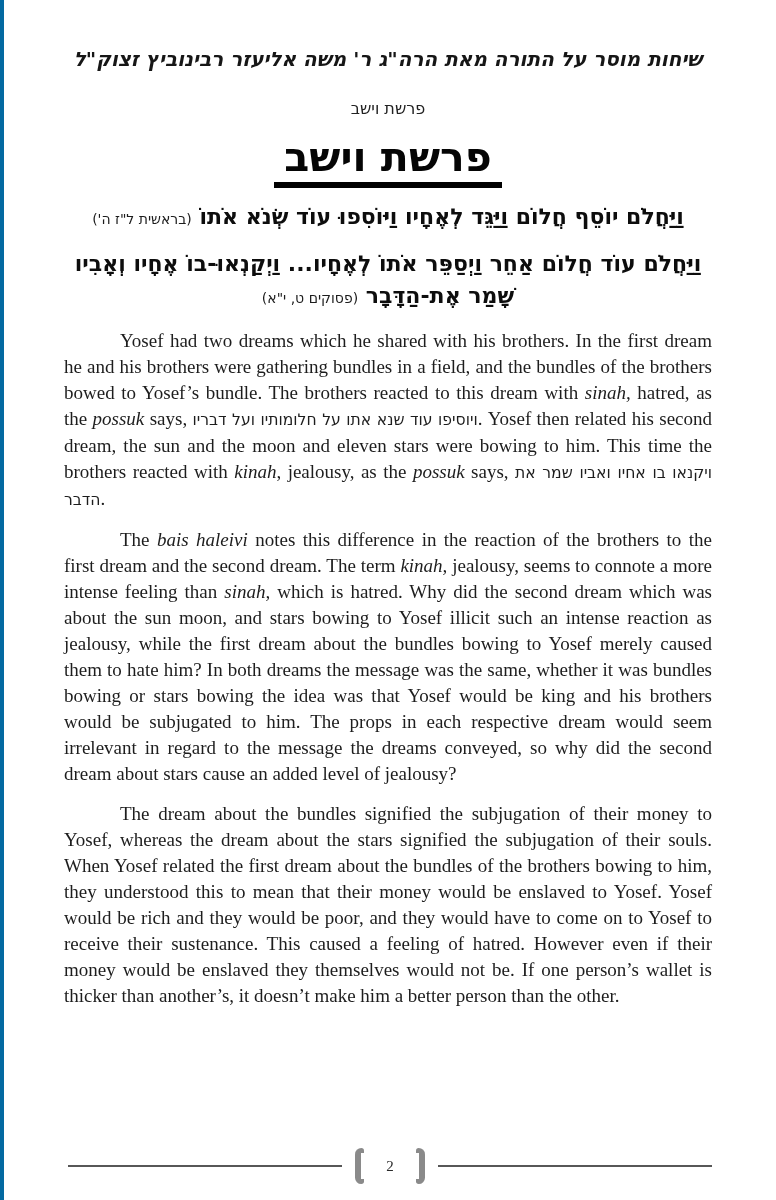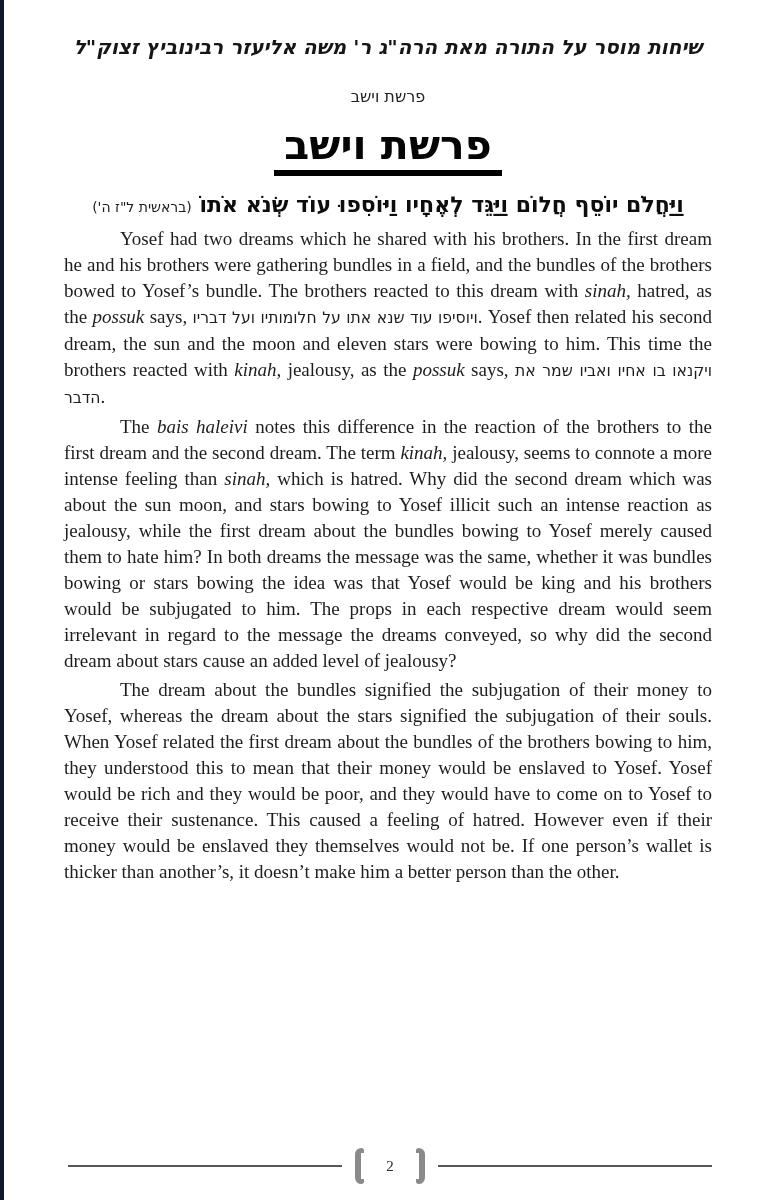--- a/index.html
+++ b/index.html
@@ -1,22 +1,22 @@
 <!DOCTYPE html>
 <html lang="en"><head>
 <meta charset="utf-8">
 <style>
   html,body{margin:0;padding:0;background:#ffffff;}
   .page{
     position:relative;
     width:776px;height:1200px;
     box-sizing:border-box;
     background:#ffffff;
-    border-left:4px solid #0f172a;
-    padding:34px 64px 0 60px;
+    border-left:4px solid #0369a1;
+    padding:46px 64px 0 60px;
     overflow:hidden;
     color:#1c1c1c;
   }
   
   .doc-header{
     text-align:center;
     font-family:"DejaVu Sans",sans-serif;
     font-weight:bold;font-style:italic;
     font-size:20px;line-height:26px;
     color:#161616;
@@ -51,21 +51,21 @@
     font-weight:normal;
     font-size:14px;
     color:#1c1c1c;
   }
   
   .body-para{
     font-family:"Liberation Serif","DejaVu Serif",serif;
     font-size:19px;line-height:26px;
     text-align:justify;
     text-indent:56px;
-    margin:3px 0 0 0;
+    margin:14px 0 0 0;
     color:#1d1d1d;
   }
   .it{font-style:italic;}
   .he{font-family:"DejaVu Sans",sans-serif;font-size:0.82em;}
   .quote-para{
     font-family:"Liberation Serif","DejaVu Serif",serif;
     font-style:italic;
     font-size:19px;line-height:27px;
     text-align:justify;
     margin:14px 56px 0 54px;
@@ -109,20 +109,23 @@
   <div class="parsha-sub" dir="rtl">פרשת וישב</div>
 
   <div class="main-title">
     <span class="title-text" dir="rtl">פרשת וישב</span>
   </div>
 
   <div class="verse">
     <span>וַיַּחֲלֹם יוֹסֵף חֲלוֹם וַיַּגֵּד לְאֶחָיו וַיּוֹסִפוּ עוֹד שְׂנֹא אֹתוֹ </span><span class="cite">(בראשית ל"ז ה')</span>
   </div>
 
+  <div class="verse">
+    <span>וַיַּחֲלֹם עוֹד חֲלוֹם אַחֵר וַיְסַפֵּר אֹתוֹ לְאֶחָיו... וַיְקַנְאוּ-בוֹ אֶחָיו וְאָבִיו שָׁמַר אֶת-הַדָּבָר </span><span class="cite">(פסוקים ט, י"א)</span>
+  </div>
 
   <p class="body-para">
     <span>Yosef had two dreams which he shared with his brothers. In the first dream he and his brothers were gathering bundles in a field, and the bundles of the brothers bowed to Yosef’s bundle. The brothers reacted to this dream with </span><span class="it">sinah,</span><span> hatred, as the </span><span class="it">possuk</span><span>  says, </span><span class="he">ויוסיפו עוד שנא אתו על חלומותיו ועל דבריו</span><span>. Yosef then related his second dream, the sun and the moon and eleven stars were bowing to him. This time the brothers reacted with </span><span class="it">kinah</span><span>, jealousy, as the </span><span class="it">possuk</span><span> says, </span><span class="he">ויקנאו בו אחיו ואביו שמר את הדבר</span><span>.</span>
   </p>
 
   <p class="body-para">
     <span>The </span><span class="it">bais haleivi</span><span> notes this difference in the reaction of the brothers to the first dream and the second dream. The term </span><span class="it">kinah,</span><span> jealousy, seems to connote a more intense feeling than </span><span class="it">sinah,</span><span> which is hatred. Why did the second dream which was about the sun moon, and stars bowing to Yosef illicit such an intense reaction as jealousy, while the first dream about the bundles bowing to Yosef merely caused them to hate him? In both dreams the message was the same, whether it was bundles bowing or stars bowing the idea was that Yosef would be king and his brothers would be subjugated to him. The props in each respective dream would seem irrelevant in regard to the message the dreams conveyed, so why did the second dream about stars cause an added level of jealousy?</span>
   </p>
 
   <p class="body-para">

